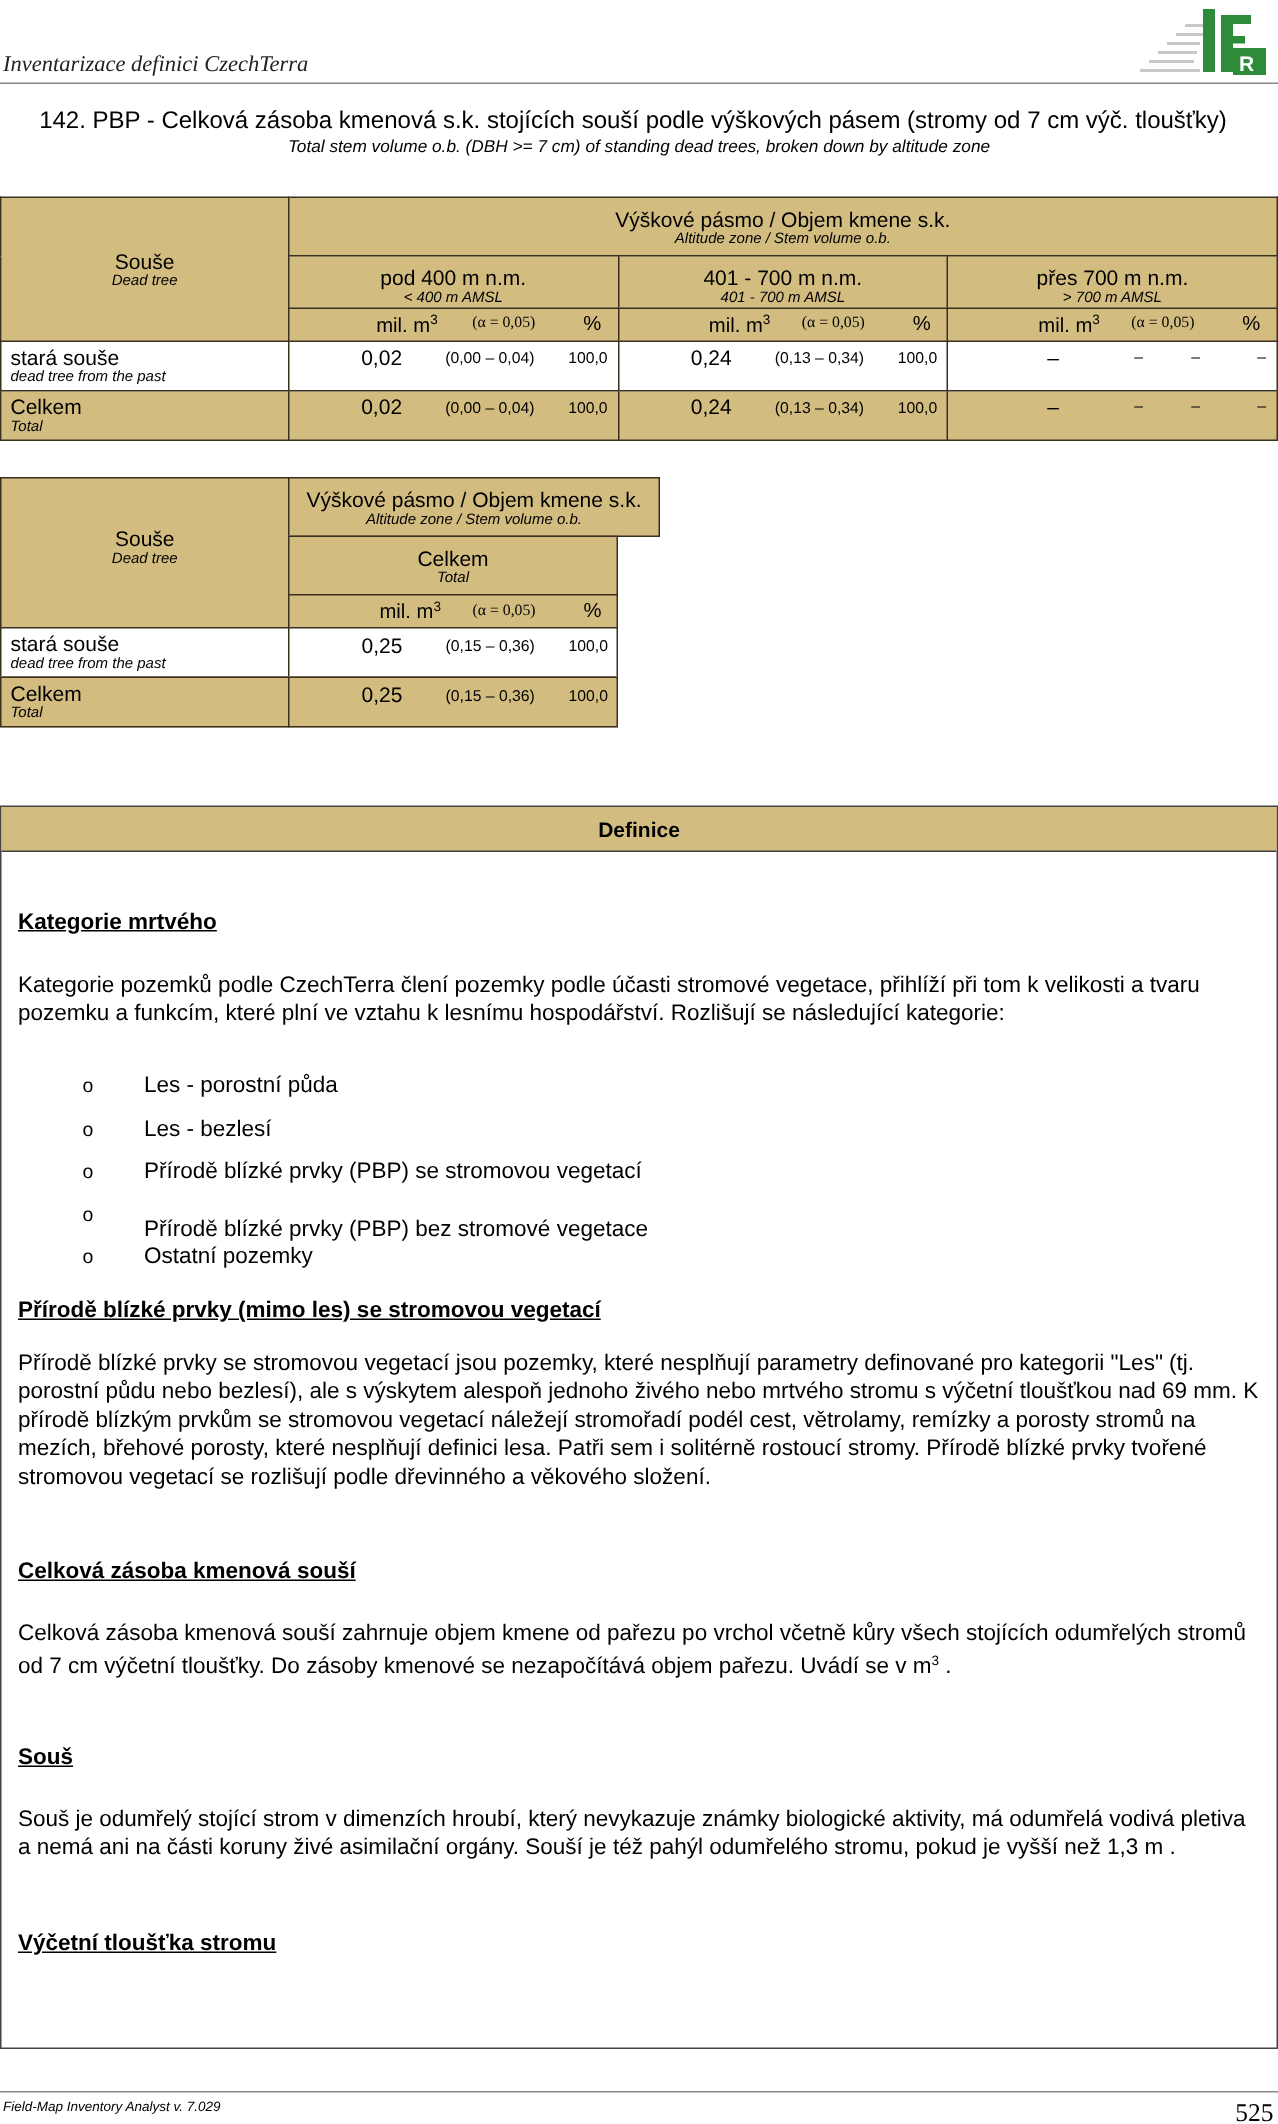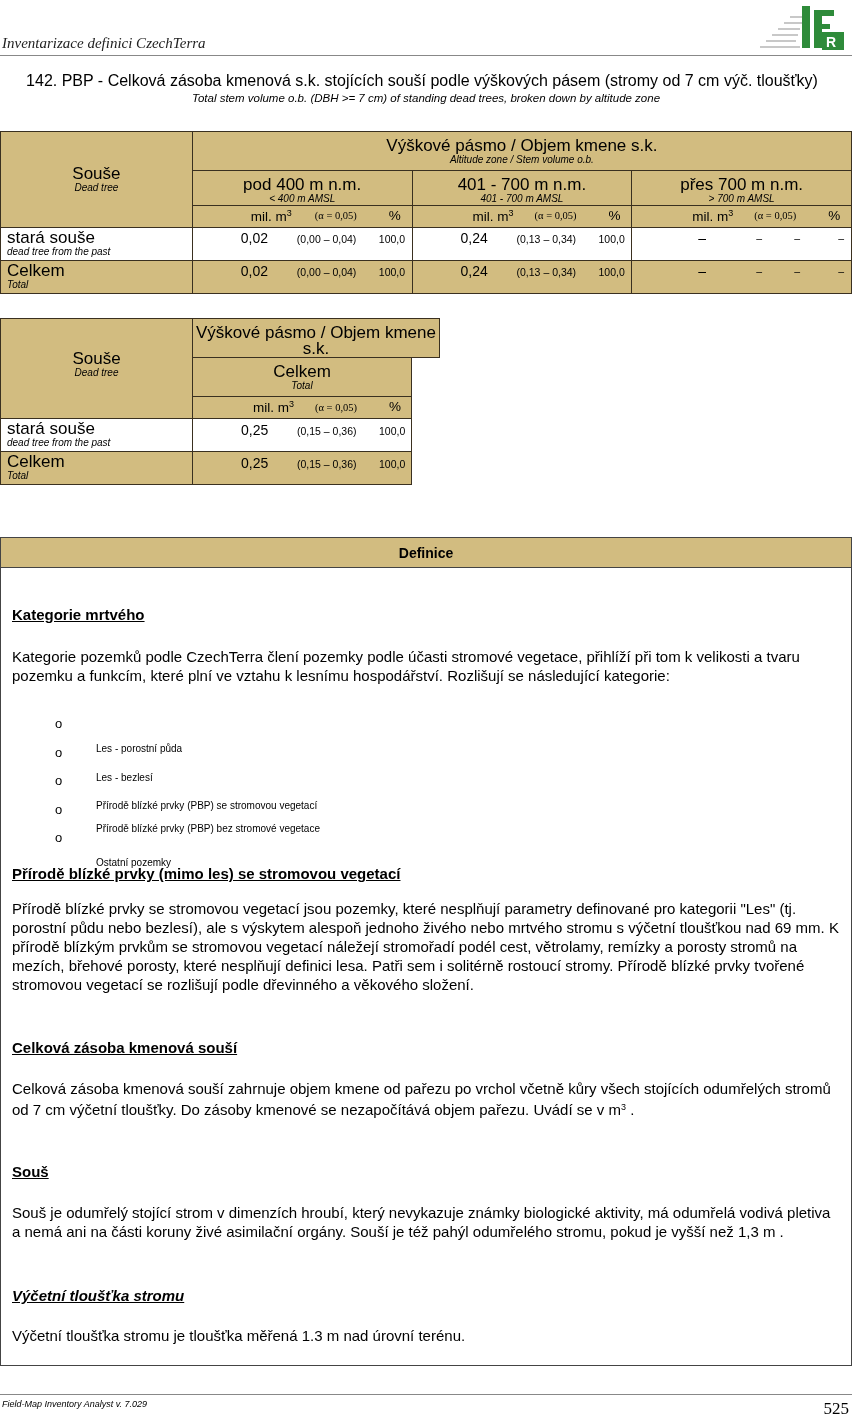--- a/index.html
+++ b/index.html
@@ -11,38 +11,38 @@
   .header-rule { position: absolute; left: 0; top: 55px; width: 852px; height: 1px; background: #888; }
   .logo { position: absolute; left: 756px; top: 2px; width: 92px; height: 50px; }
 
   .title-main { position: absolute; left: 0; top: 72px; width: 844px; text-align: center; font-size: 16px; }
   .title-sub { position: absolute; left: 0; top: 92px; width: 852px; text-align: center; font-size: 11.5px; font-style: italic; }
 
   .tbl { position: absolute; border-collapse: collapse; font-size: 13px; }
   .tbl td { border: 1px solid #3a3020; vertical-align: top; }
   .tan { background: #d2bc80; }
   .white { background: #ffffff; }
-  .lbl-cz { font-size: 17px; display: block; line-height: 16px; }
+  .lbl-cz { font-size: 14px; display: block; line-height: 16px; }
   .lbl-en { font-size: 10px; font-style: italic; display: block; line-height: 12px; }
   .center { text-align: center; }
   .rowlbl { padding: 2px 0 0 6px; }
   .val { font-size: 14px; }
   .ci { font-size: 10.5px; }
   .pct { font-size: 10.5px; }
   sup { font-size: 9px; vertical-align: 5px; }
 
   .cellflex { position: relative; height: 100%; }
   .cellflex span { position: absolute; top: 2px; }
 
   .def-box { position: absolute; left: 0; top: 537px; width: 852px; height: 829px; border: 1px solid #444; }
   .def-header { height: 30px; background: #d2bc80; border-bottom: 1px solid #444; text-align: center; font-weight: bold; font-size: 14px; line-height: 30px; }
   .def-h { position: absolute; left: 11px; font-size: 15px; font-weight: bold; text-decoration: underline; }
   .def-p { position: absolute; left: 11px; width: 828px; font-size: 15px; line-height: 19px; }
   .bullet { position: absolute; left: 54px; font-size: 13px; }
-  .bullet-text { position: absolute; left: 95px; font-size: 10px; margin-top: 28px; }
+  .bullet-text { position: absolute; left: 95px; font-size: 15px; }
 
   .footer-rule { position: absolute; left: 0; top: 1394px; width: 852px; height: 1px; background: #888; }
   .footer-left { position: absolute; left: 2px; top: 1399px; font-size: 9px; font-style: italic; }
   .footer-right { position: absolute; right: 3px; top: 1399px; font-family: "Liberation Serif", serif; font-size: 17px; }
 </style>
 </head>
 <body>
 
 <div class="page-header">
   <div class="header-title">Inventarizace definici CzechTerra</div>
@@ -237,33 +237,32 @@
   <div class="def-p" style="top:109px;">Kategorie pozemků podle CzechTerra člení pozemky podle účasti stromové vegetace, přihlíží při tom k velikosti a tvaru pozemku a funkcím, které plní ve vztahu k lesnímu hospodářství. Rozlišují se následující kategorie:</div>
 
   <div>
     <span class="bullet" style="top:178px;">o</span>
     <span class="bullet-text" style="top:177px;">Les - porostní půda</span>
     <span class="bullet" style="top:207px;">o</span>
     <span class="bullet-text" style="top:206px;">Les - bezlesí</span>
     <span class="bullet" style="top:235px;">o</span>
     <span class="bullet-text" style="top:234px;">Přírodě blízké prvky (PBP) se stromovou vegetací</span>
     <span class="bullet" style="top:264px;">o</span>
-    <span class="bullet-text" style="top:257px;">Přírodě blízké prvky (PBP) bez stromové vegetace</span>
+    <span class="bullet-text" style="top:273px;">Přírodě blízké prvky (PBP) bez stromové vegetace</span>
     <span class="bullet" style="top:292px;">o</span>
     <span class="bullet-text" style="top:291px;">Ostatní pozemky</span>
   </div>
 
   <div class="def-h" style="top:327px;">Přírodě blízké prvky (mimo les) se stromovou vegetací</div>
   <div class="def-p" style="top:361px;">Přírodě blízké prvky se stromovou vegetací jsou pozemky, které nesplňují parametry definované pro kategorii "Les" (tj. porostní půdu nebo bezlesí), ale s výskytem alespoň jednoho živého nebo mrtvého stromu s výčetní tloušťkou nad 69 mm. K přírodě blízkým prvkům se stromovou vegetací náležejí stromořadí podél cest, větrolamy, remízky a porosty stromů na mezích, břehové porosty, které nesplňují definici lesa. Patři sem i solitérně rostoucí stromy. Přírodě blízké prvky tvořené stromovou vegetací se rozlišují podle dřevinného a věkového složení.</div>
 
   <div class="def-h" style="top:501px;">Celková zásoba kmenová souší</div>
   <div class="def-p" style="top:541px;"><span>Celková zásoba kmenová souší zahrnuje objem kmene od pařezu po vrchol včetně kůry všech stojících odumřelých stromů od 7 cm výčetní tloušťky. Do zásoby kmenové se nezapočítává objem pařezu. Uvádí se v m</span><sup>3</sup><span> .</span></div>
 
   <div class="def-h" style="top:625px;">Souš</div>
   <div class="def-p" style="top:665px;">Souš je odumřelý stojící strom v dimenzích hroubí, který nevykazuje známky biologické aktivity, má odumřelá vodivá pletiva a nemá ani na části koruny živé asimilační orgány. Souší je též pahýl odumřelého stromu, pokud je vyšší než 1,3 m .</div>
 
-  <div class="def-h" style="top:749px;font-style:italic;">Výčetní tloušťka stromu</div>
-  <div class="def-p" style="top:788px;">Výčetní tloušťka stromu je tloušťka měřená 1.3 m nad úrovní terénu.</div>
+  <div class="def-h" style="top:749px;">Výčetní tloušťka stromu</div>
 </div>
 
 <div class="footer-rule"></div>
 <div class="footer-left">Field-Map Inventory Analyst v. 7.029</div>
 <div class="footer-right">525</div>
 
 </body></html>

